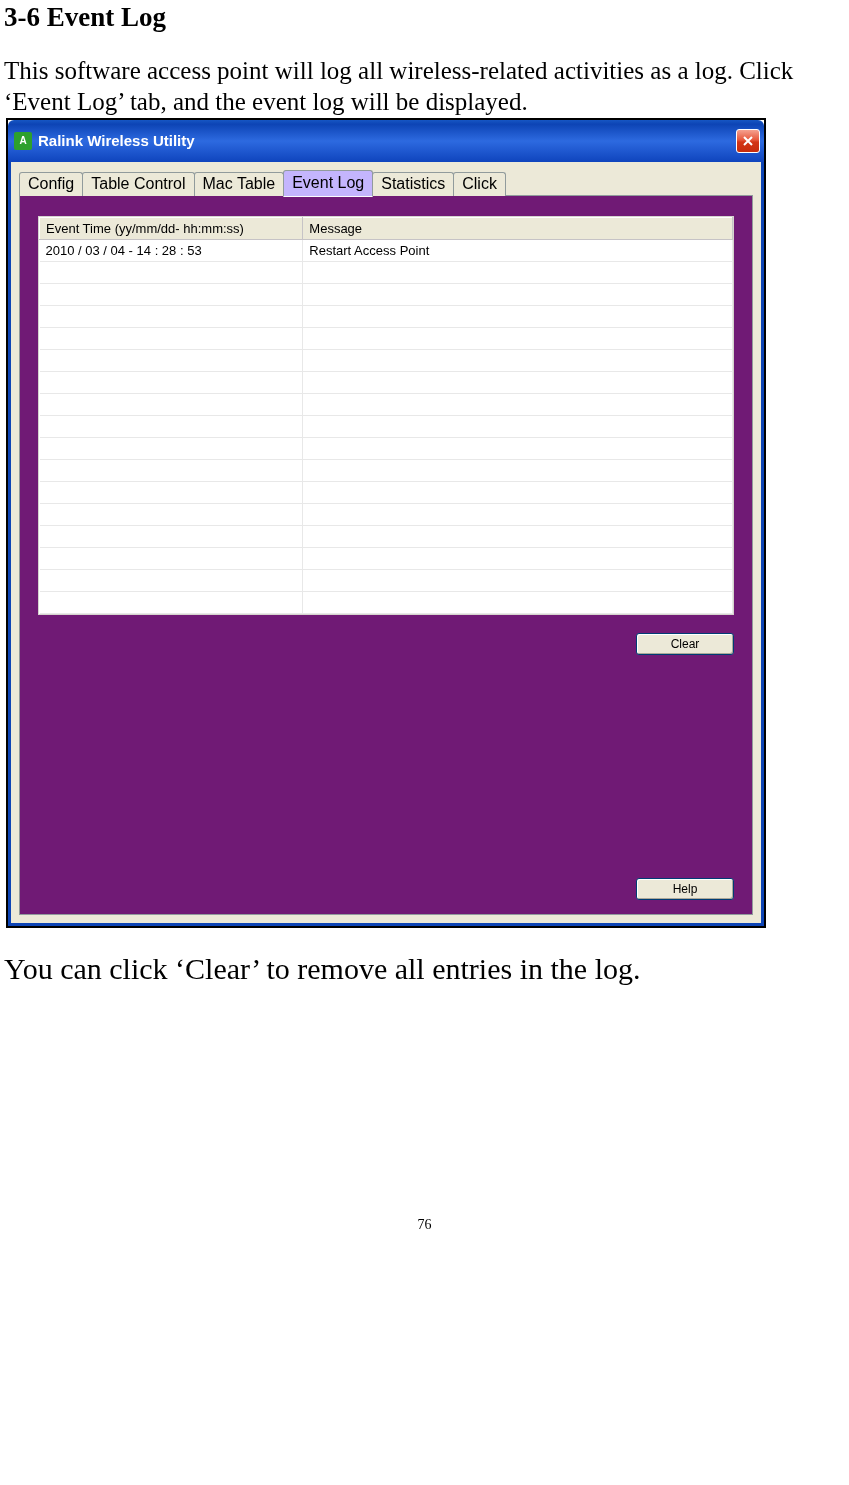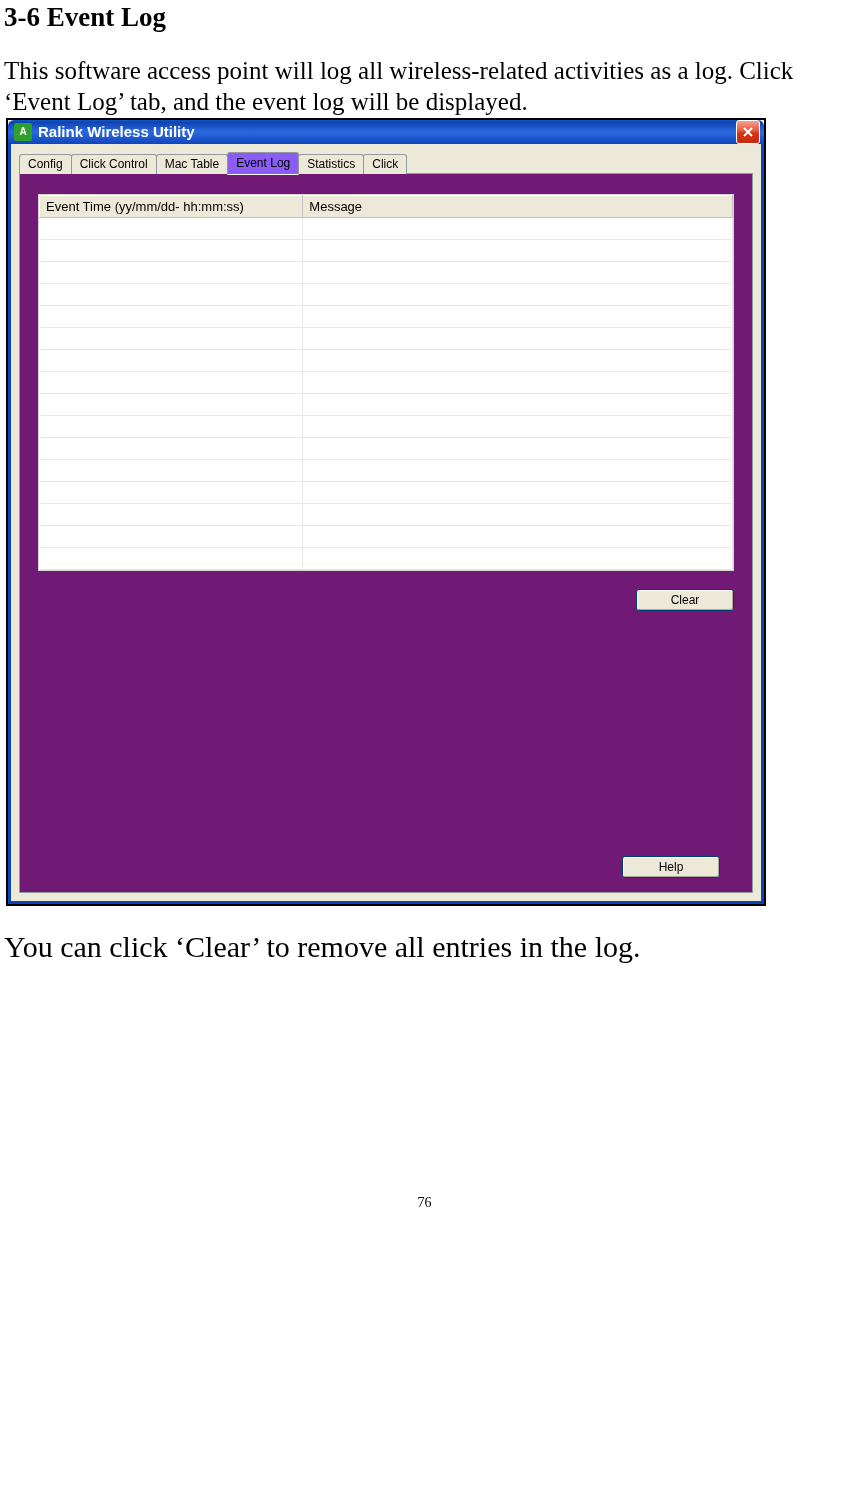--- a/index.html
+++ b/index.html
@@ -32,21 +32,21 @@
       font-size: 14px;
       margin-top: 230px;
     }
     .screenshot-outer {
       border: 2px solid #000;
       width: 760px;
       margin-left: 2px;
     }
     .titlebar {
       background: linear-gradient(to bottom, #1656c3 0%, #0d44b5 10%, #2d6ae0 50%, #0f44bd 100%);
-      height: 24px;
+      height: 42px;
       display: flex;
       align-items: center;
       padding: 0 4px 0 6px;
       font-family: Tahoma, sans-serif;
       border-top-left-radius: 6px;
       border-top-right-radius: 6px;
     }
     .titlebar-icon {
       width: 18px;
       height: 18px;
@@ -101,27 +101,27 @@
       position: relative;
       z-index: 2;
     }
     .tab {
       background: #ece9d8;
       border: 1px solid #919b9c;
       border-bottom: none;
       border-top-left-radius: 3px;
       border-top-right-radius: 3px;
       padding: 2px 8px 3px 8px;
-      font-size: 12px;
+      font-size: 16px;
       margin-right: -1px;
       cursor: pointer;
       position: relative;
     }
     .tab.active {
-      background: #8b5cf6;
+      background: #c4b5fd;
       padding-top: 3px;
       padding-bottom: 4px;
       margin-top: -2px;
       z-index: 3;
       border-bottom: 1px solid #fcfcfe;
       margin-bottom: -1px;
     }
     .tab-content {
       background: #701a75;
       border: 1px solid #919b9c;
@@ -177,21 +177,21 @@
       display: flex;
       justify-content: flex-end;
       margin-top: 18px;
       padding-right: 0px;
     }
     .help-btn-row {
       display: flex;
       justify-content: flex-end;
       position: absolute;
       bottom: 14px;
-      right: 32px;
+      right: 18px;
     }
   </style>
 </head>
 <body>
 
 <h2 class="doc-heading">3-6 Event Log</h2>
 
 <p class="doc-para">This software access point will log all wireless-related activities as a log. Click ‘Event Log’ tab, and the event log will be displayed.</p>
 
 <div class="screenshot-outer">
@@ -200,36 +200,40 @@
     <div class="titlebar-text">Ralink Wireless Utility</div>
     <div class="close-btn">
       <svg viewBox="0 0 12 12">
         <path d="M2 2 L10 10 M10 2 L2 10" stroke="#fff" stroke-width="2" fill="none"></path>
       </svg>
     </div>
   </div>
   <div class="window-body">
     <div class="tabs">
       <div class="tab">Config</div>
-      <div class="tab">Click Control</div>
+      <div class="tab">Table Control</div>
       <div class="tab">Mac Table</div>
       <div class="tab active">Event Log</div>
       <div class="tab">Statistics</div>
       <div class="tab">Click</div>
     </div>
     <div class="tab-content">
       <div class="table-wrap">
         <table class="event-table">
           <thead>
             <tr>
               <th>Event Time (yy/mm/dd- hh:mm:ss)</th>
               <th>Message</th>
             </tr>
           </thead>
           <tbody id="event-tbody">
+          <tr>
+                <td>2010 / 03 / 04 - 14 : 28 : 53</td>
+                <td>Restart Access Point</td>
+              </tr>
               <tr>
                 <td>&nbsp;</td>
                 <td>&nbsp;</td>
               </tr>
               <tr>
                 <td>&nbsp;</td>
                 <td>&nbsp;</td>
               </tr>
               <tr>
                 <td>&nbsp;</td>

